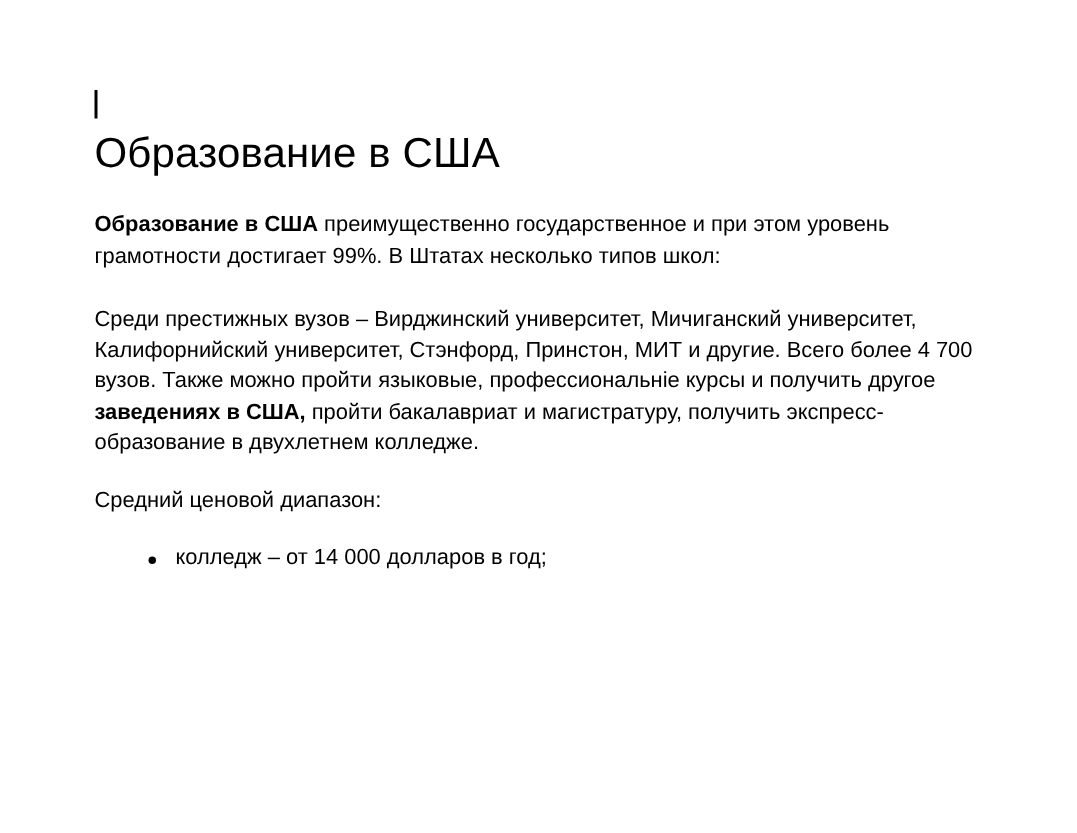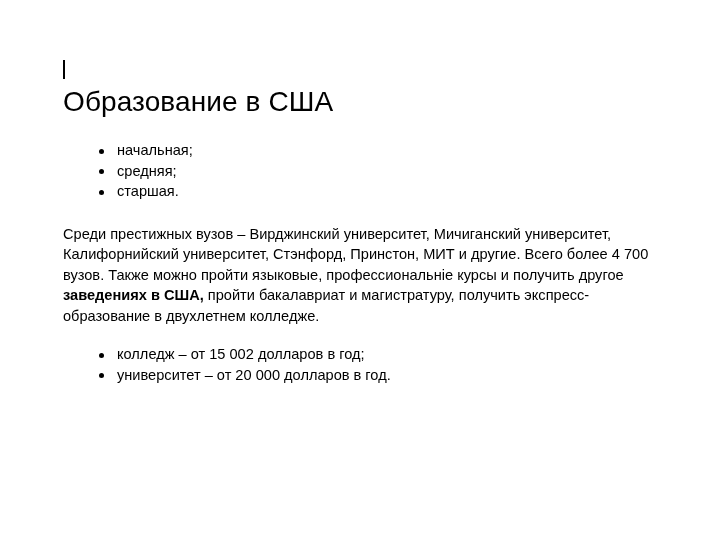--- a/index.html
+++ b/index.html
@@ -94,49 +94,33 @@
 <body>
 
 <div class="page">
 
   <div class="caret"></div>
 
   <div class="doc-body">
 
     <h1 class="doc-title">Образование в США</h1>
 
+    <p class="para"><b>Образование в США</b><span> преимущественно государственное и при этом уровень грамотности достигает 99%. В Штатах несколько типов школ:</span></p>
 
-    <ul class="bullets">
-      <li>
-        <span class="bullet-dot"></span>
-        <span>начальная;</span>
-      </li>
-      <li>
-        <span class="bullet-dot"></span>
-        <span>средняя;</span>
-      </li>
-      <li>
-        <span class="bullet-dot"></span>
-        <span>старшая.</span>
-      </li>
-    </ul>
 
     <div class="spacer-list"></div>
 
     <p class="para"><span>Среди престижных вузов – Вирджинский университет, Мичиганский университет, Калифорнийский университет, Стэнфорд, Принстон, МИТ и другие. Всего более 4 700 вузов. Также можно пройти языковые, профессиональніе курсы и получить другое </span><b>заведениях в США,</b><span> пройти бакалавриат и магистратуру, получить экспресс-образование в двухлетнем колледже.</span></p>
 
+    <p class="para">Средний ценовой диапазон:</p>
 
     <ul class="bullets">
       <li>
         <span class="bullet-dot"></span>
-        <span>колледж – от 15 002 долларов в год;</span>
-      </li>
-      <li>
-        <span class="bullet-dot"></span>
-        <span>университет – от 20 000 долларов в год.</span>
+        <span>колледж – от 14 000 долларов в год;</span>
       </li>
     </ul>
 
     <div class="spacer-list"></div>
 
 
   </div>
 </div>
 
 </body></html>

